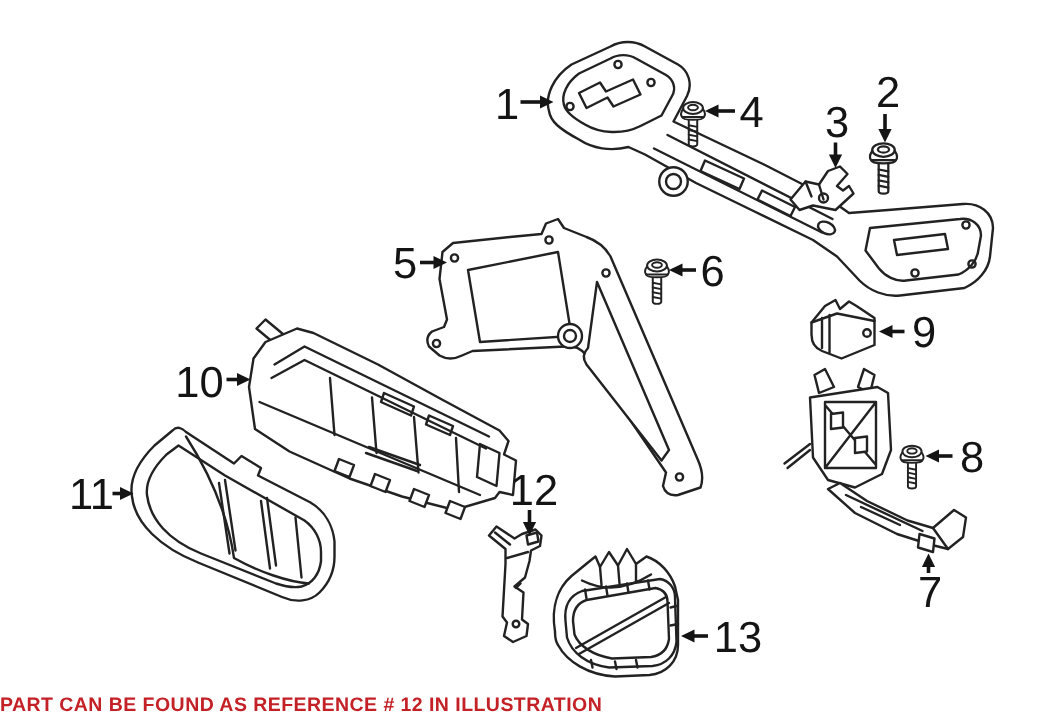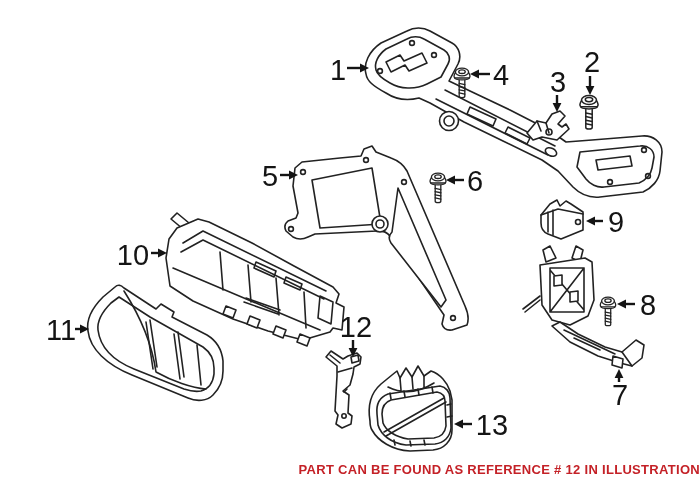--- a/index.html
+++ b/index.html
@@ -1,21 +1,21 @@
 <!DOCTYPE html>
 <html><head>
 <meta charset="utf-8">
 <style>
   html,body{margin:0;padding:0;background:#ffffff;}
   body{width:700px;height:484px;overflow:hidden;font-family:"Liberation Sans",sans-serif;}
   .stage{position:relative;width:700px;height:484px;background:#ffffff;}
   .stage svg{position:absolute;left:0;top:0;}
   .caption{
     position:absolute;left:0;right:0;top:461px;
-    text-align:right;
+    text-align:left;
     font-family:"Liberation Sans",sans-serif;
     font-weight:bold;font-size:13px;letter-spacing:.3px;line-height:17px;
   }
   .callout-num{
     font-family:"Liberation Sans",sans-serif;
     font-size:29px;font-weight:400;
   }
 </style>
 </head>
 <body>

